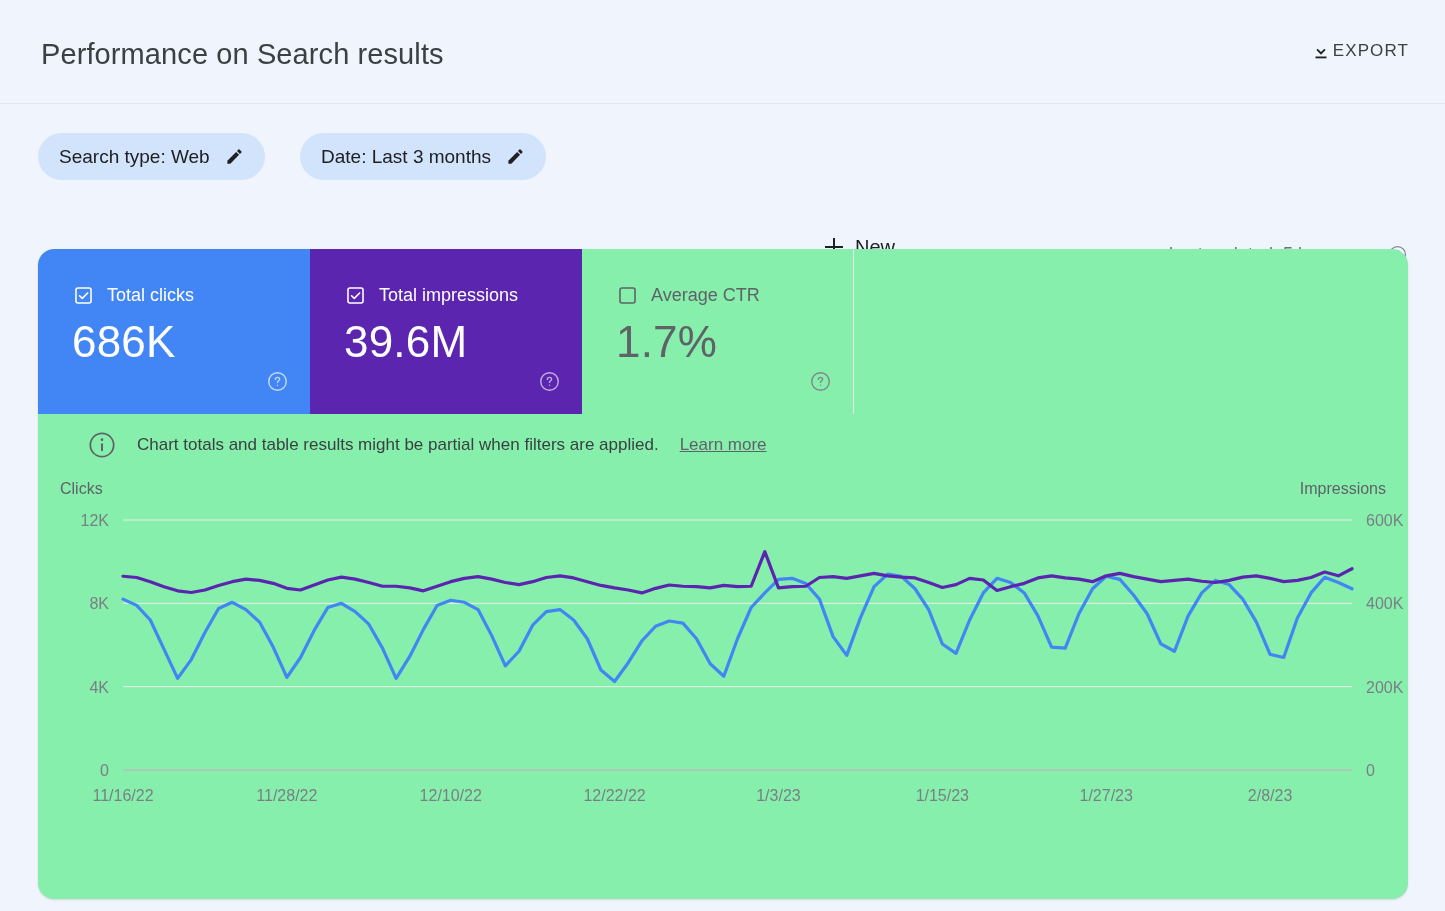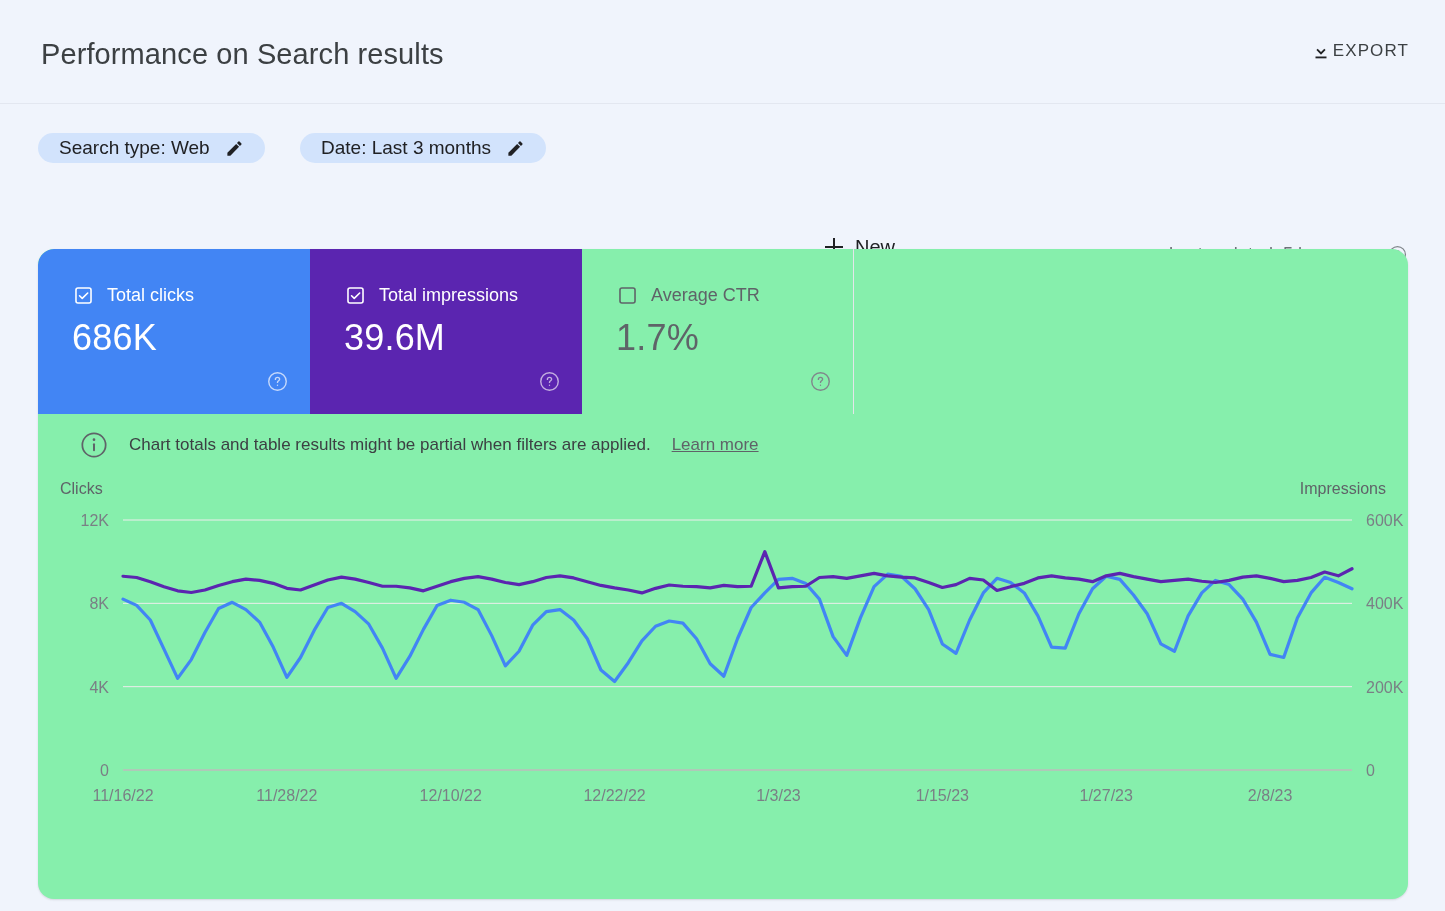--- a/index.html
+++ b/index.html
@@ -28,21 +28,21 @@
   .export-label {
     font-size: 17px; color: #3c4043; letter-spacing: 1.1px; font-weight: 500;
   }
   .dl-icon { width: 22px; height: 22px; display: block; }
 
   
   .filterbar {
     position: absolute; left: 0; top: 104px; width: 1445px; height: 100px;
   }
   .chip {
-    position: absolute; top: 29px; height: 30px;
+    position: absolute; top: 29px; height: 47px;
     background: #d2e3fc; border-radius: 24px;
     display: flex; align-items: center; gap: 15px;
     padding: 0 21px; cursor: pointer; justify-content: flex-end;
   }
   .chip-label { font-size: 19px; color: #202124; white-space: nowrap; }
   #chip-search { left: 38px; }
   #chip-date { left: 300px; }
   .pencil { width: 19px; height: 19px; display: block; }
 
   .new-btn {
@@ -80,29 +80,29 @@
   .metric.m-first { border-top-left-radius: 16px; }
   .metric-head {
     position: absolute; left: 36px; top: 36px;
     display: flex; align-items: center; gap: 14px;
   }
   .cbox { width: 19px; height: 19px; display: block; }
   .metric-label { font-size: 18px; color: #5f6368; white-space: nowrap; }
   .sel-blue .metric-label, .sel-purple .metric-label { color: #fff; }
   .metric-value {
     position: absolute; left: 34px; top: 68px;
-    font-size: 36px; font-weight: 400; color: #5f6368; letter-spacing: .2px;
+    font-size: 44px; font-weight: 400; color: #5f6368; letter-spacing: .2px;
   }
   .sel-blue .metric-value, .sel-purple .metric-value { color: #fff; }
   .metric-help { position: absolute; right: 22px; bottom: 22px; width: 21px; height: 21px; cursor: pointer; }
   .metrics-tail { height: 165px; flex: 1; background: #fff; }
 
   
   .banner {
-    position: absolute; left: 4px; top: 165px; width: 100%; height: 62px;
+    position: absolute; left: 12px; top: 165px; width: 100%; height: 62px;
     display: flex; align-items: center; padding-left: 38px; gap: 21px;
   }
   .info-ic { width: 28px; height: 28px; display: block; flex: none; }
   .banner-text { font-size: 17px; color: #3c4043; }
   .banner-link {
     font-size: 17px; color: #5f6368; text-decoration: underline; cursor: pointer;
   }
 
   
   .chart-wrap { position: absolute; left: 0; top: 227px; width: 1370px; height: 400px; }

